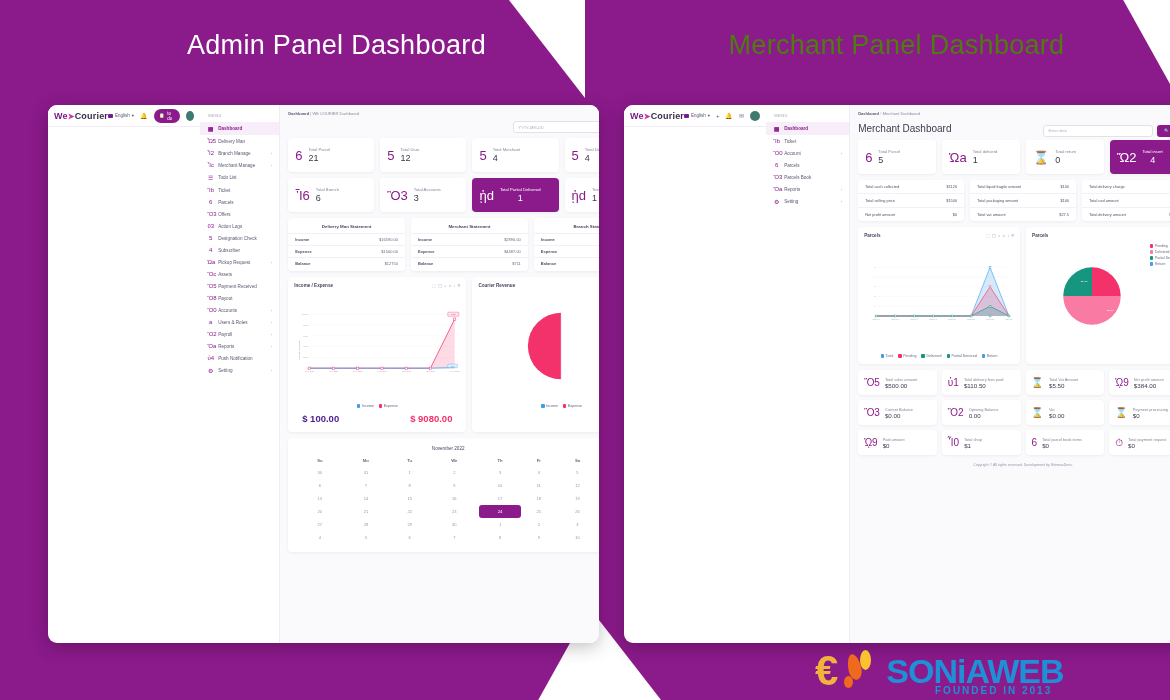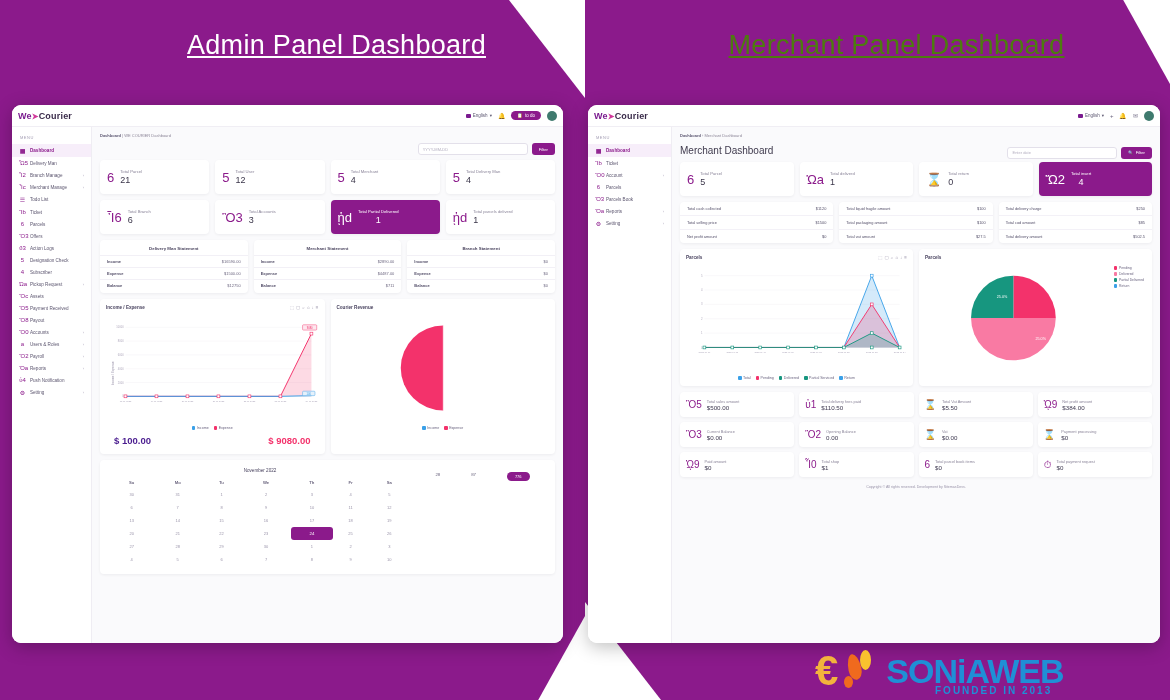--- a/index.html
+++ b/index.html
@@ -28,30 +28,30 @@
   }
   .bg-white-right {
     position:absolute; left:585px; top:0; width:585px; height:700px;
     background:#ffffff;
     clip-path: polygon(0 100%, 13% 100%, 0 86%);
   }
 
   
   .panel-title {
     position:absolute; top:30px; width:673px; text-align:center;
-    font-size:27px; color:#ffffff; font-weight:400; letter-spacing:.3px;text-decoration:underline;
+    font-size:27px; color:#ffffff; font-weight:400; letter-spacing:.3px;
   }
   .panel-title.left { left:0; }
   .panel-title.right { left:560px; color:#4d7c0f; }
 
   
   .app {
     position:absolute; background:#ffffff; border-radius:9px;
     box-shadow:0 4px 18px rgba(0,0,0,.25); overflow:hidden;
-    display:flex; flex-direction:column;
+    display:flex; flex-direction:row;margin-left:36px;
   }
   #admin-app  { left:12px;  top:105px; width:551px; height:538px; }
   #merch-app  { left:588px; top:105px; width:572px; height:538px; }
 
   
   .topbar {
     height:22px; flex:0 0 22px; background:#fff; display:flex; align-items:center;
     padding:0 6px; border-bottom:1px solid #f0eef4;
   }
   .brand { font-size:9px; font-weight:700; color:#7a1b8f; letter-spacing:.2px; }

